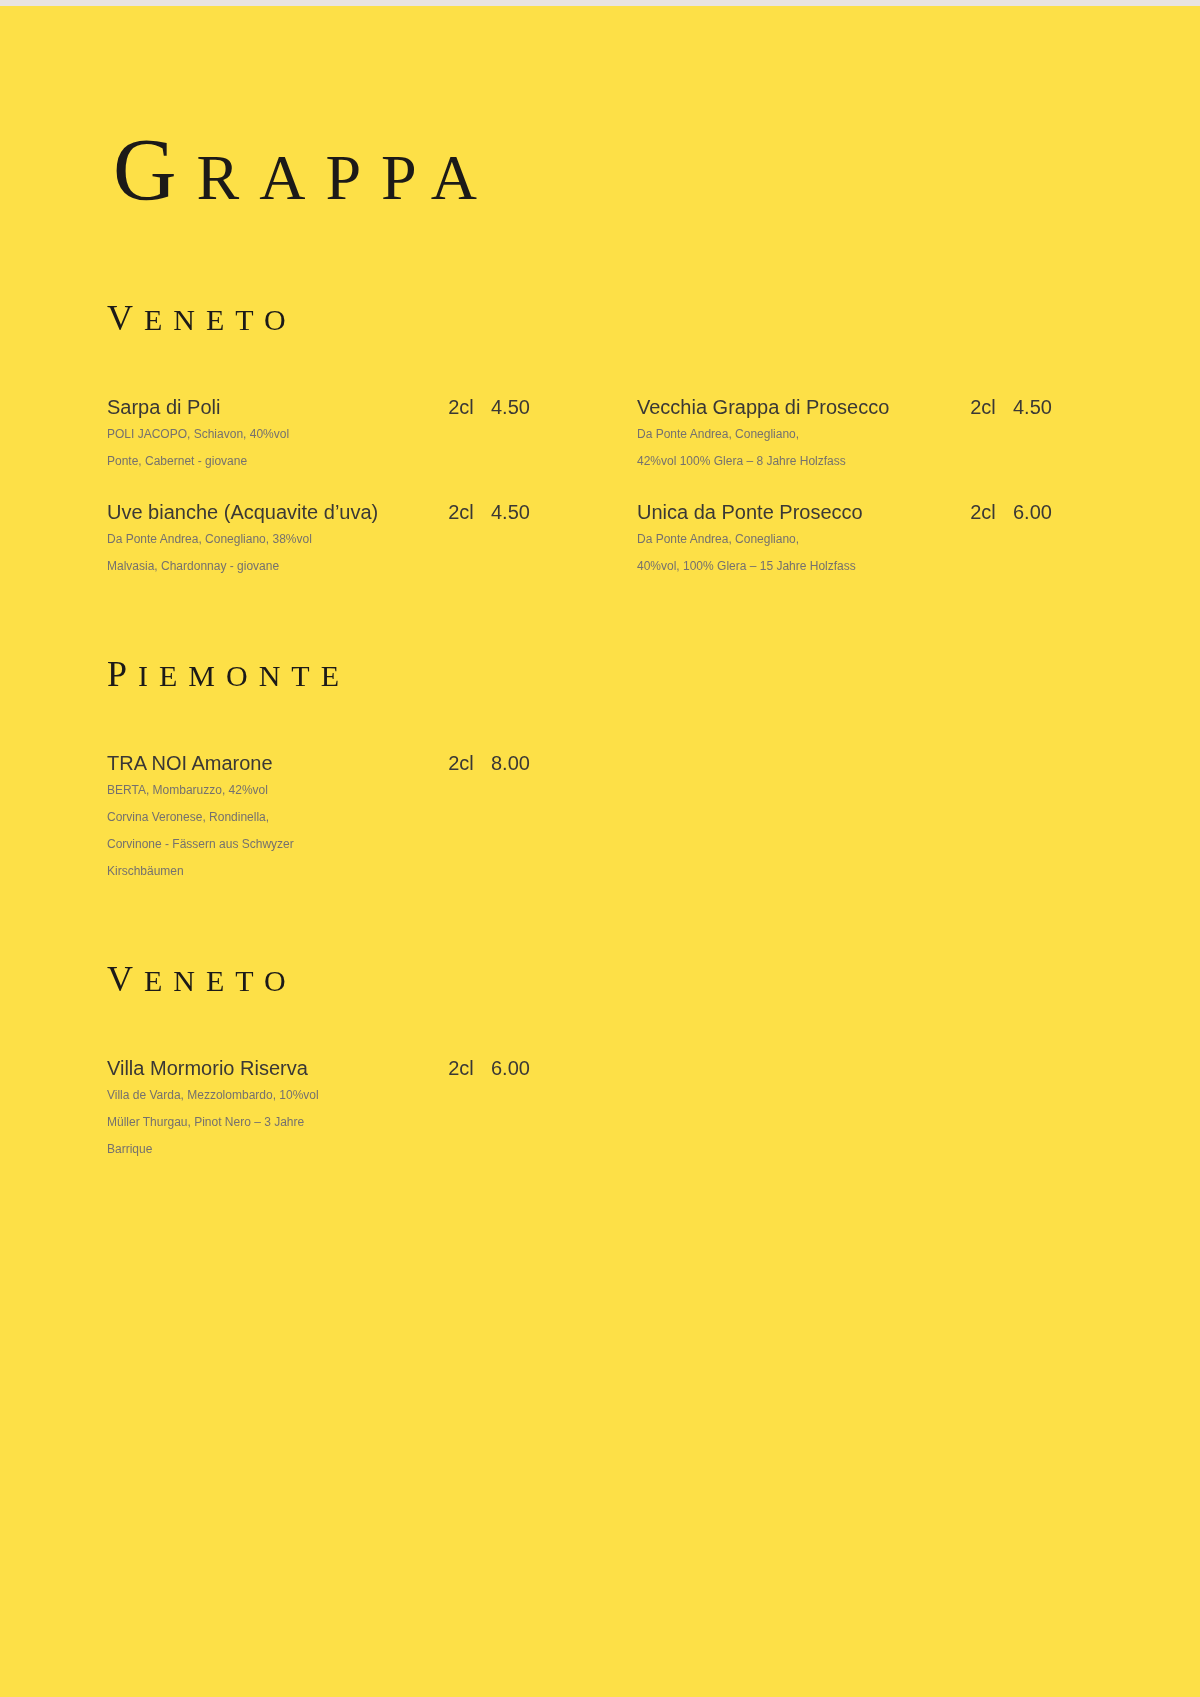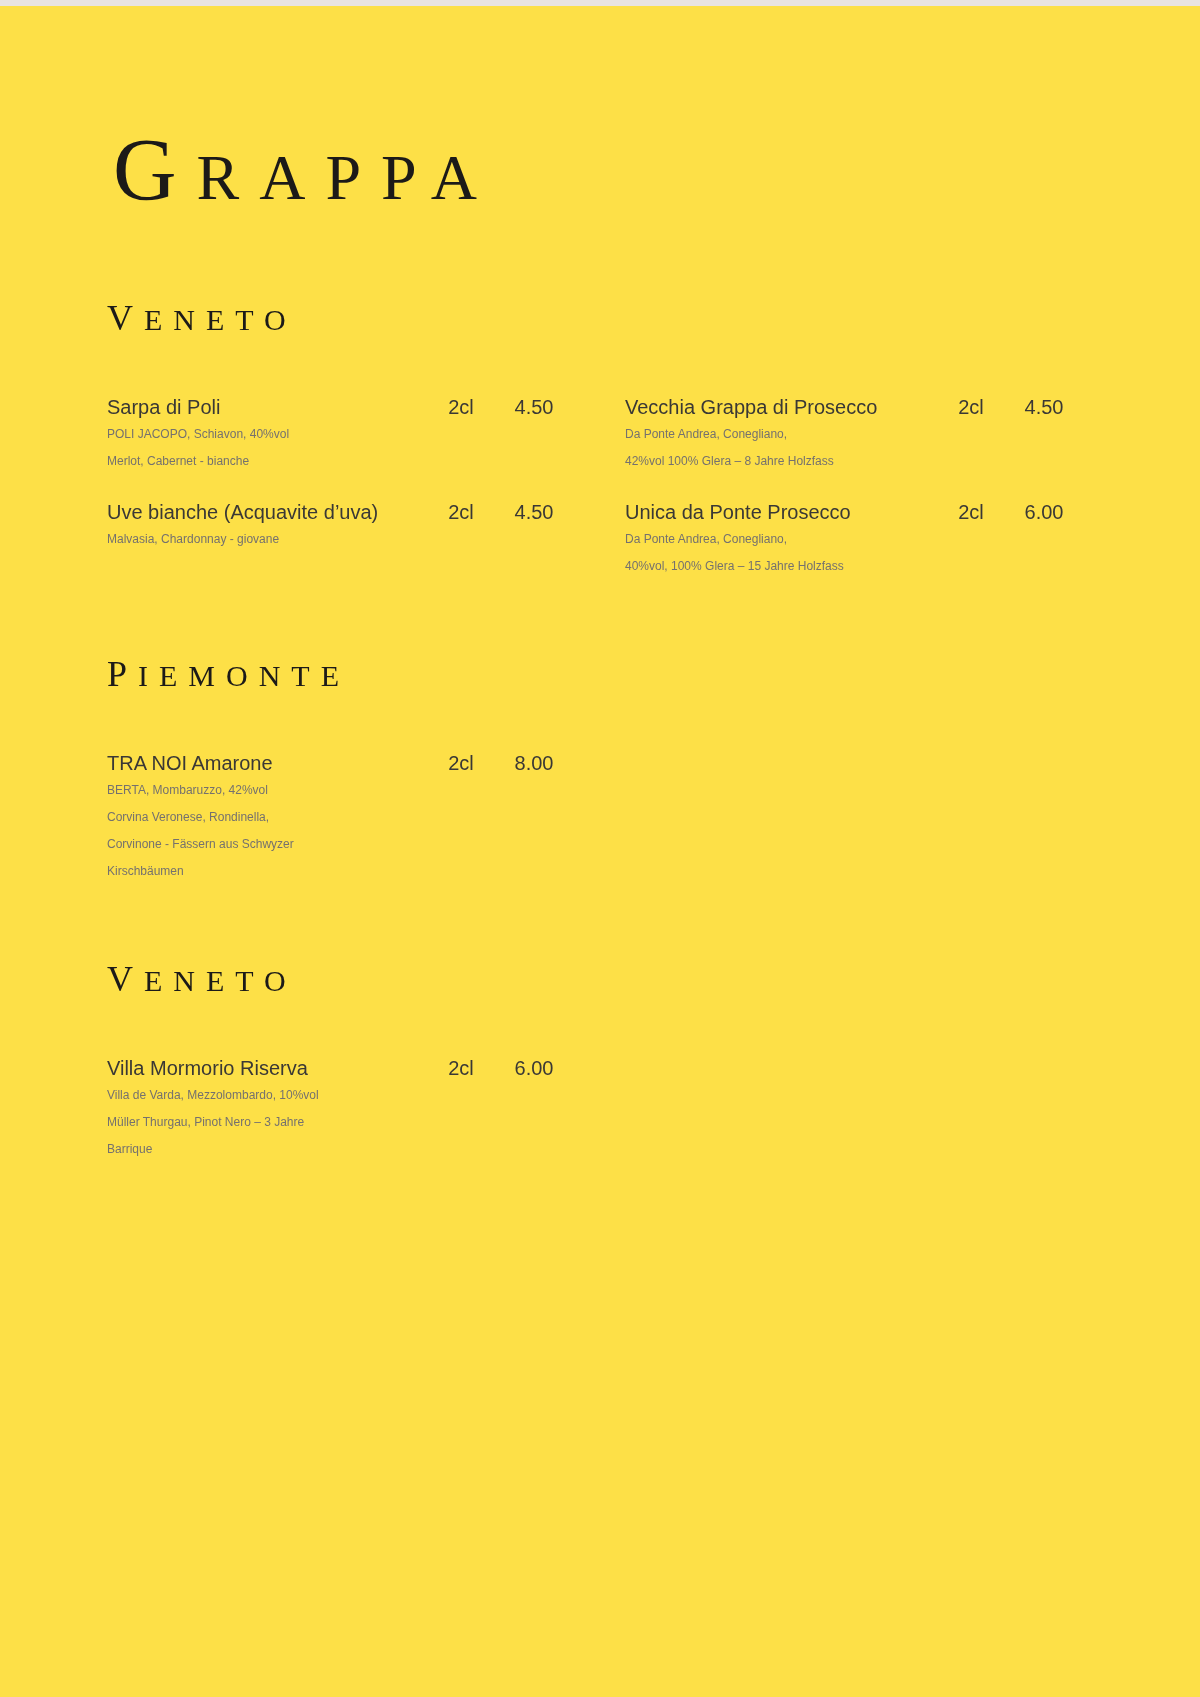--- a/index.html
+++ b/index.html
@@ -42,36 +42,36 @@
   .section-heading::first-letter {
     font-size: 36px;
   }
   .menu-section:first-of-type .section-heading {
     margin-top: 78px;
   }
   .section-body {
     margin-top: 56px;
     display: grid;
     grid-template-columns: 470px 462px;
-    column-gap: 48px;
+    column-gap: 60px;
     align-items: start;
   }
   .col { min-height: 1px; }
   .item + .item { margin-top: 24px; }
   .item-row {
     display: grid;
     grid-template-columns: 1fr 60px 86px;
     align-items: baseline;
     font-size: 20px;
     line-height: 27px;
     color: #3a3835;
   }
   .item-name { white-space: nowrap; }
   .item-vol  { text-align: center; }
-  .item-price{ text-align: center; }
+  .item-price{ text-align: left; }
   .desc-line {
     margin: 0;
     font-size: 12px;
     line-height: 27px;
     color: #75716e;
     white-space: nowrap;
   }
 </style>
 </head>
 <body>
@@ -85,29 +85,30 @@
     <div class="section-body">
       <div class="col">
 
         <article class="item">
           <div class="item-row">
             <span class="item-name">Sarpa di Poli</span>
             <span class="item-vol">2cl</span>
             <span class="item-price">4.50</span>
           </div>
           <p class="desc-line">POLI JACOPO, Schiavon, 40%vol</p>
-          <p class="desc-line">Merlot, Cabernet - bianche</p>
+          <p class="desc-line">Ponte, Cabernet - giovane</p>
         </article>
 
         <article class="item">
           <div class="item-row">
             <span class="item-name">Uve bianche (Acquavite d’uva)</span>
             <span class="item-vol">2cl</span>
             <span class="item-price">4.50</span>
           </div>
+          <p class="desc-line">Da Ponte Andrea, Conegliano, 38%vol</p>
           <p class="desc-line">Malvasia, Chardonnay - giovane</p>
         </article>
 
       </div>
       <div class="col">
 
         <article class="item">
           <div class="item-row">
             <span class="item-name">Vecchia Grappa di Prosecco</span>
             <span class="item-vol">2cl</span>

